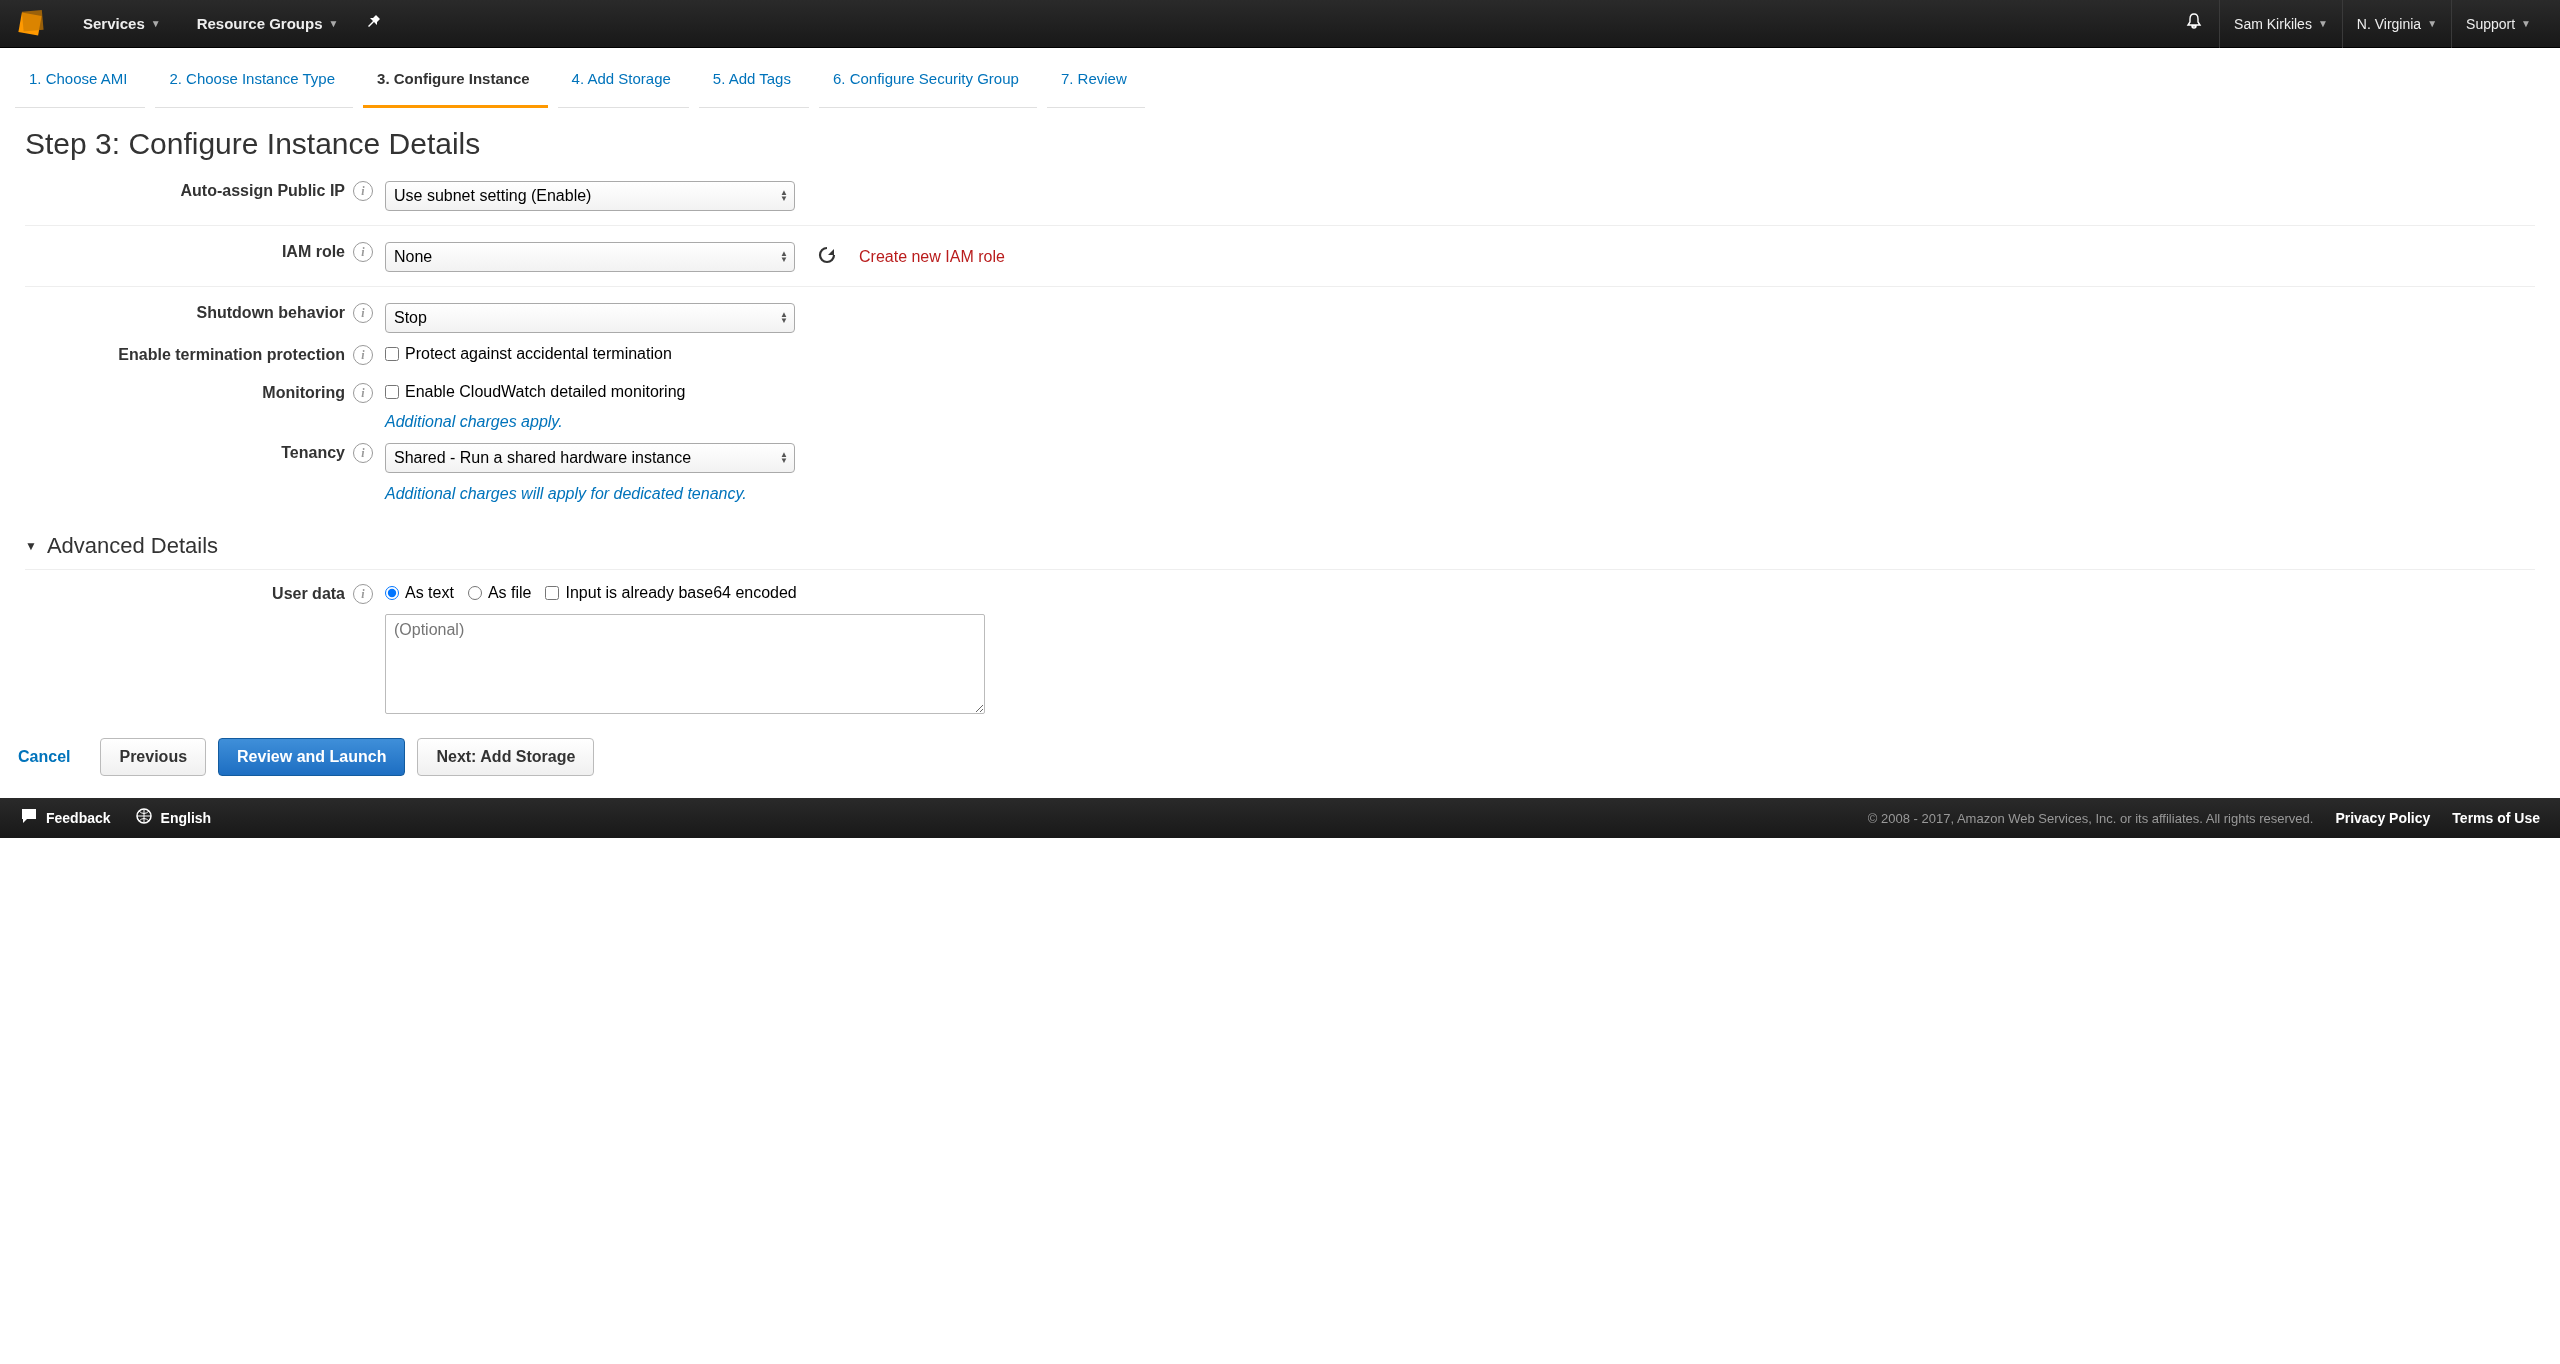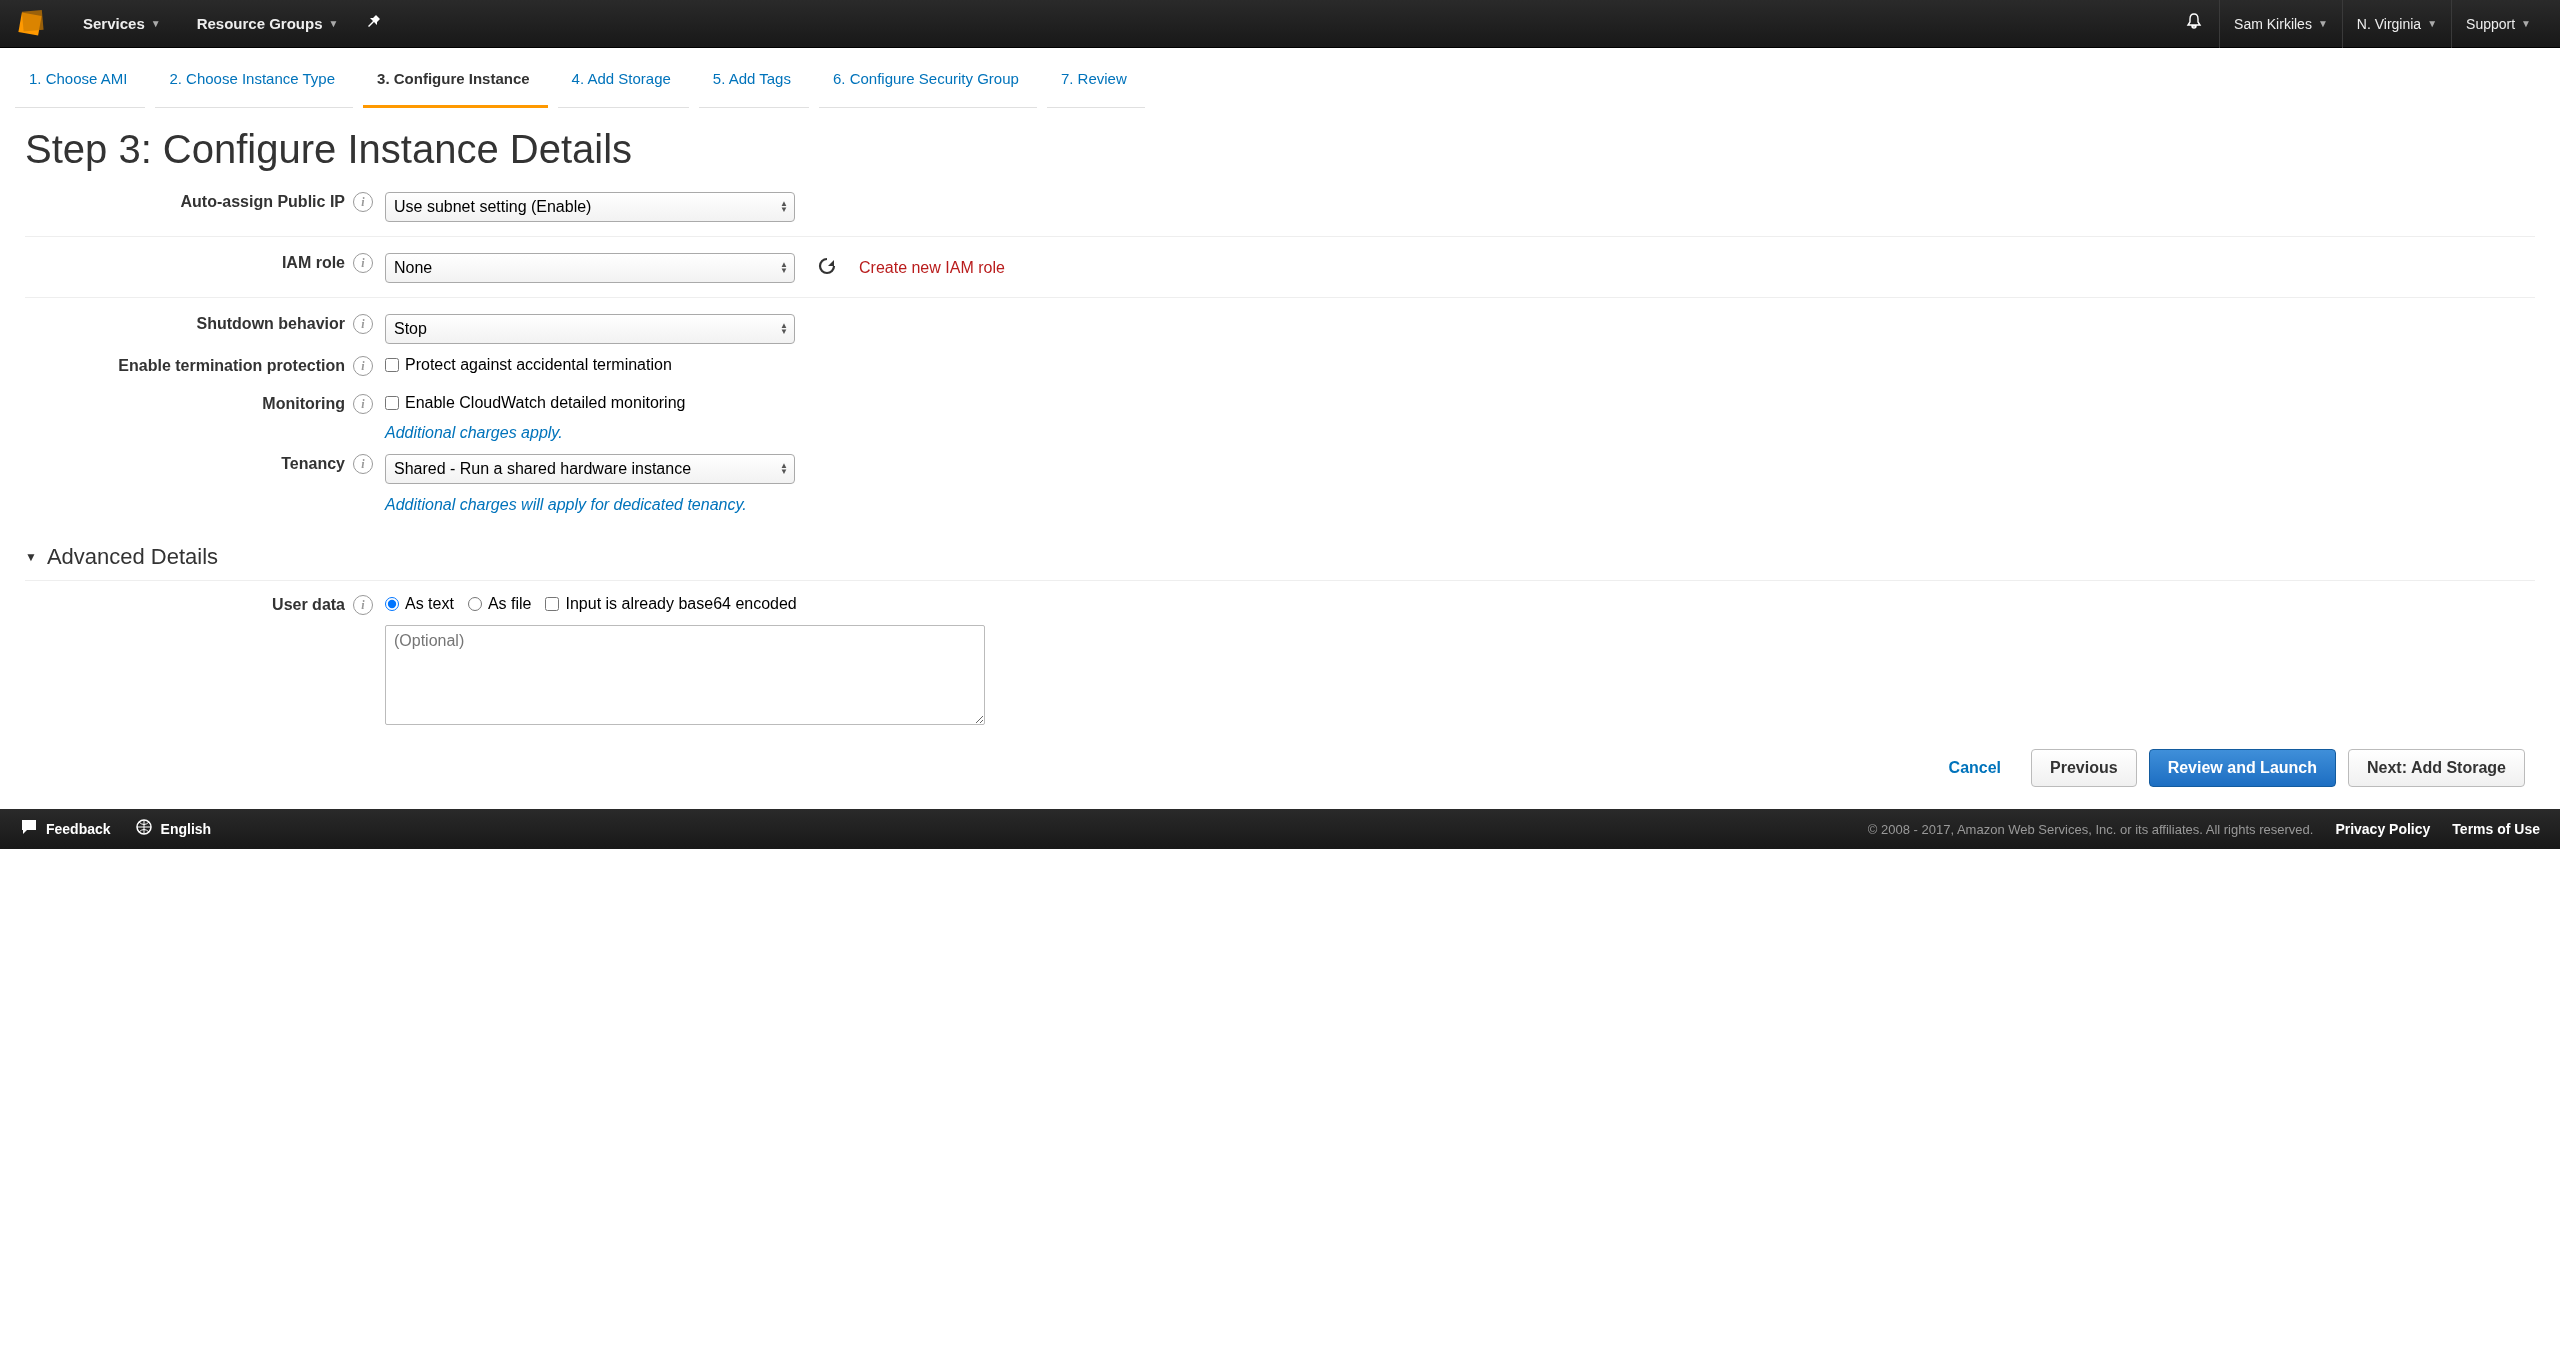--- a/index.html
+++ b/index.html
@@ -16,21 +16,21 @@
 .pin-icon { margin-left: 10px; font-size: 18px; color: #ddd; cursor: pointer; }
 .bell-icon { font-size: 18px; padding: 0 16px; cursor: pointer; }
 
 
 .wizard { border-bottom: 1px solid #fff; display: flex; padding: 12px 15px 0 15px; gap: 10px; }
 .wizard-tab { padding: 10px 18px 18px 14px; color: #0073bb; font-size: 15px; cursor: pointer; border-bottom: 1px solid #e0e0e0; }
 .wizard-tab.active { color: #333; font-weight: bold; border-bottom: 3px solid #ff9900; }
 
 
 .content { padding: 18px 25px 0 25px; }
-h1.page-title { font-size: 40px; font-weight: 300; color: #333; margin-bottom: 14px; }
+h1.page-title { font-size: 30px; font-weight: 300; color: #333; margin-bottom: 14px; }
 
 .form-row { display: flex; align-items: flex-start; padding: 6px 0 6px 20px; min-height: 38px; }
 .form-row.divider { border-bottom: 1px solid #eee; padding-bottom: 14px; margin-bottom: 10px; }
 .form-label-col { flex: 0 0 340px; text-align: right; font-size: 16px; color: #333; font-weight: bold; display: flex; align-items: center; justify-content: flex-end; padding-right: 12px; }
 .form-ctl-col { flex: 1; display: flex; align-items: center; flex-wrap: wrap; gap: 8px; font-size: 16px; }
 .info-icon { width: 20px; height: 20px; border-radius: 50%; border: 1.5px solid #999; color: #999; font-size: 12px; font-style: italic; display: inline-flex; align-items: center; justify-content: center; margin-left: 8px; font-family: Georgia, serif; }
 
 .sel { width: 410px; height: 30px; border: 1px solid #aaa; border-radius: 4px; background: linear-gradient(#fff, #f2f2f2); padding: 4px 8px; font-size: 16px; position: relative; display: flex; align-items: center; cursor: pointer; }
 .sel .stepper { position: absolute; right: 6px; top: 50%; transform: translateY(-50%); font-size: 8px; line-height: 6px; color: #555; display: flex; flex-direction: column; }
 
@@ -43,21 +43,21 @@
 input[type=radio] { width: 14px; height: 14px; cursor: pointer; }
 
 
 .section-head { display: flex; align-items: center; gap: 10px; margin: 24px 0 8px 0; padding-bottom: 10px; border-bottom: 1px solid #eee; cursor: pointer; }
 .section-head .tri { font-size: 12px; color: #333; }
 .section-head h2 { font-size: 22px; font-weight: 400; color: #333; }
 
 textarea.user-data { width: 600px; height: 100px; border: 1px solid #bbb; border-radius: 2px; padding: 6px 8px; font-size: 16px; font-family: inherit; resize: both; }
 
 
-.footer-buttons { display: flex; justify-content: flex-end; gap: 12px; padding: 18px 35px 22px 0; align-items: center; }
+.footer-buttons { display: flex; justify-content: flex-start; gap: 12px; padding: 18px 35px 22px 0; align-items: center; }
 .btn { height: 38px; padding: 0 18px; border-radius: 4px; font-size: 16px; cursor: pointer; display: flex; align-items: center; }
 .btn-cancel { background: transparent; border: none; color: #0073bb; font-weight: bold; }
 .btn-default { background: linear-gradient(#fff,#f0f0f0); border: 1px solid #bbb; color: #333; font-weight: bold; }
 .btn-primary { background: linear-gradient(#3f8fd9,#1d6ec2); border: 1px solid #135b9e; color: #fff; font-weight: bold; }
 
 
 .bottom-footer { background: linear-gradient(#2a2a2a,#181818); height: 40px; display: flex; align-items: center; padding: 0 20px; color: #ccc; font-size: 14px; position: relative; }
 .bottom-footer .feedback-ico, .bottom-footer .globe-ico { font-size: 17px; margin-right: 8px; color: #fff; }
 .bottom-footer .fb-item { display: flex; align-items: center; margin-right: 24px; cursor: pointer; font-weight: bold; color: #fff; }
 .bottom-footer .right { margin-left: auto; display: flex; align-items: center; gap: 22px; }

